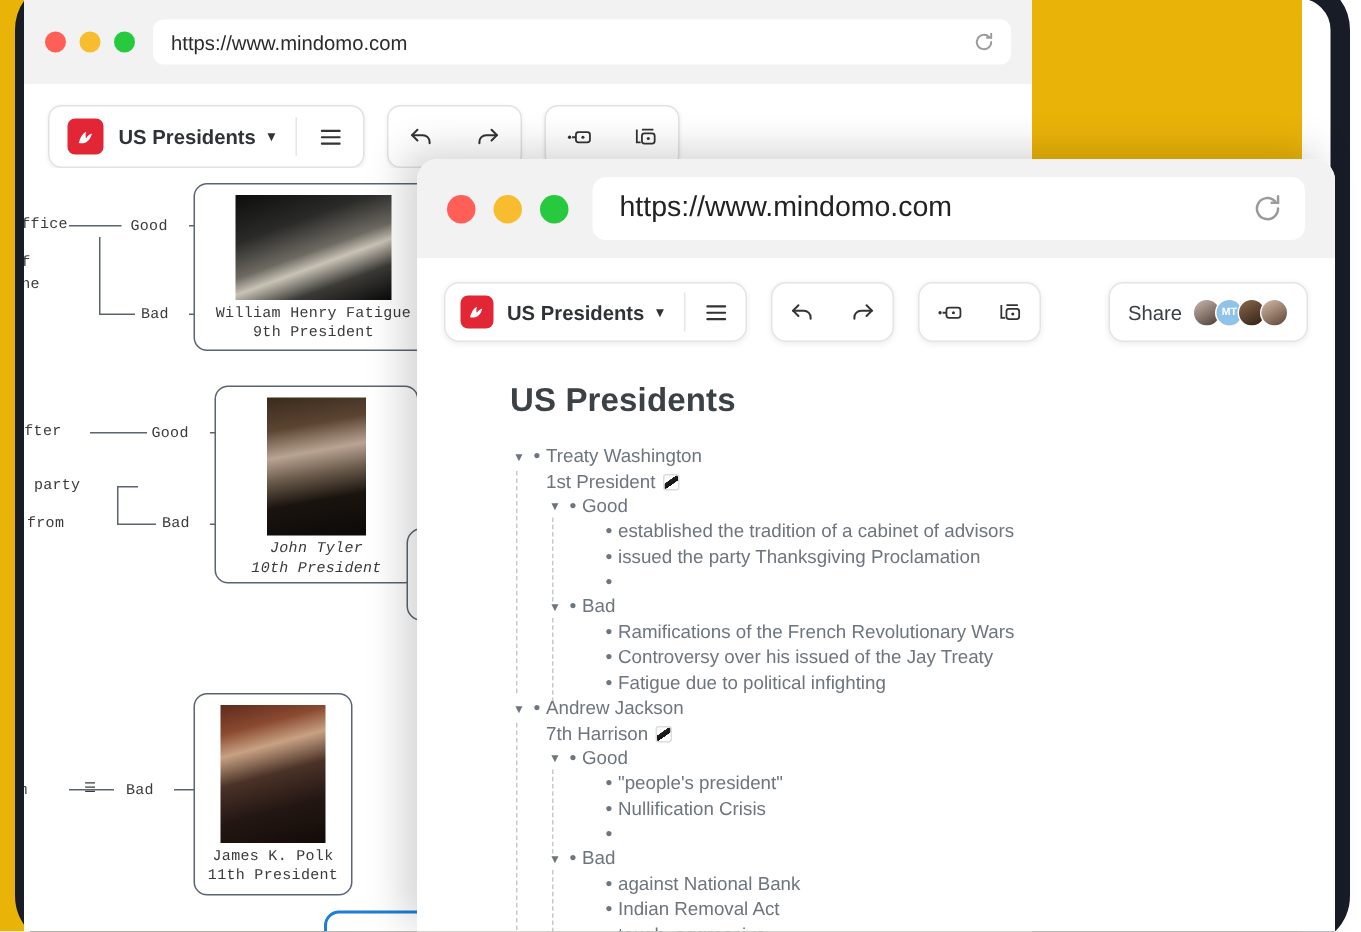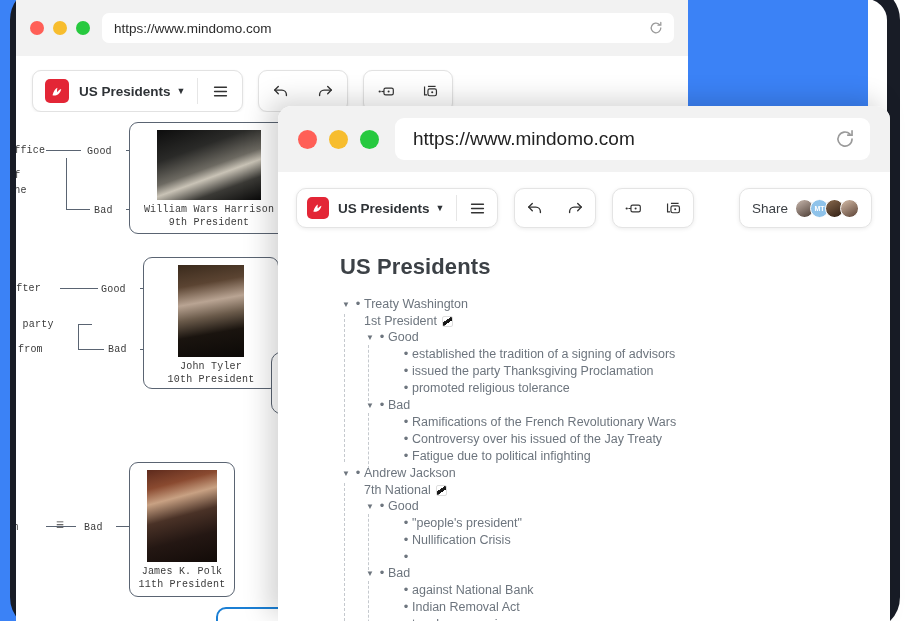--- a/index.html
+++ b/index.html
@@ -2,21 +2,21 @@
 <html><head>
 <meta charset="utf-8">
 <style>
   * { box-sizing: border-box; margin:0; padding:0; }
   html, body {
     width: 907px; height: 621px;
     background: #ffffff;
     font-family: "Liberation Sans", sans-serif;
     overflow: hidden;
   }
-  #stage { position: relative; width: 868px; height: 621px; background:#3b82f6; }
+  #stage { position: relative; width: 868px; height: 621px; background:#eab308; }
 
   
   .device-frame{
     position:absolute; left:10px; top:-14px; width:890px; height:645px;
     border:13px solid #181c26;
     border-radius:34px;
     background:transparent;
     z-index:1;
   }
 
@@ -246,24 +246,24 @@
       <div class="edge" style="left:62px; top:237px; width:26px; height:1.4px;"></div>
       <div class="edge" style="left:124px; top:237px; width:18px; height:1.4px;"></div>
       <div class="edge" style="left:141px; top:205px; width:30px; height:1.4px;"></div>
 
       <div class="edge" style="left:30px; top:414px; width:30px; height:1.4px;"></div>
       <div class="edge" style="left:100px; top:414px; width:40px; height:1.4px;"></div>
       <span class="lbl mapfont" style="left:40px; top:408px; font-size:9px;">☰</span>
 
       <div class="node" style="left:113px; top:10px; width:160px; height:112px;">
         <div class="portrait" style="width:104px; height:70px; background:linear-gradient(160deg,#0d0d0d 0%,#2a2a28 30%,#6d6a62 52%,#c9c3b6 62%,#3b3a36 78%,#0a0a0a 100%);"></div>
-        <div class="nodelabel mapfont"><span>William Wars Harrison</span><br><span>9th President</span></div>
-      </div>
-
-      <div class="node" style="left:127px; top:145px; width:136px; height:132px;">
+        <div class="nodelabel mapfont"><span>William Henry Fatigue</span><br><span>9th President</span></div>
+      </div>
+
+      <div class="node" style="left:127px; top:145px; width:136px; height:132px;font-style:italic;">
         <div class="portrait" style="width:66px; height:92px; background:linear-gradient(170deg,#3a2a1c 0%,#5b4432 22%,#b9a493 40%,#6a5a4a 55%,#1a140f 72%,#0c0907 100%);"></div>
         <div class="nodelabel mapfont"><span>John Tyler</span><br><span>10th President</span></div>
       </div>
 
       <div class="node" style="left:113px; top:350px; width:106px; height:135px;">
         <div class="portrait" style="width:70px; height:92px; background:linear-gradient(165deg,#5d2a1c 0%,#8a4a30 18%,#c8a183 32%,#4a3227 50%,#241713 72%,#120b08 100%);"></div>
         <div class="nodelabel mapfont"><span>James K. Polk</span><br><span>11th President</span></div>
       </div>
 
       <div class="node" style="left:255px; top:240px; width:60px; height:62px; border-radius:10px;"></div>
@@ -380,29 +380,28 @@
 
         <div style="position:relative;">
           <div class="guide" style="left:28px; top:16px; height:56px;"></div>
           <div class="row lvl2">
             <span class="tri">▼</span>
             <span class="bul">•</span>
             <span class="txt">Good</span>
           </div>
           <div class="row lvl3">
             <span class="bul">•</span>
-            <span class="txt">established the tradition of a signing of advisors</span>
+            <span class="txt">established the tradition of a cabinet of advisors</span>
           </div>
           <div class="row lvl3">
             <span class="bul">•</span>
             <span class="txt">issued the party Thanksgiving Proclamation</span>
           </div>
           <div class="row lvl3">
             <span class="bul">•</span>
-            <span class="txt">promoted religious tolerance</span>
           </div>
         </div>
 
         <div style="position:relative;">
           <div class="guide" style="left:28px; top:16px; height:56px;"></div>
           <div class="row lvl2">
             <span class="tri">▼</span>
             <span class="bul">•</span>
             <span class="txt">Bad</span>
           </div>
@@ -424,21 +423,21 @@
       <div style="position:relative;">
         <div class="guide" style="left:4px; top:18px; height:148px;"></div>
 
         <div class="row lvl1">
           <span class="tri">▼</span>
           <span class="bul">•</span>
           <span class="txt">Andrew Jackson</span>
         </div>
         <div class="row lvl1" style="padding-left:24px;">
           <span class="sub">
-            <span>7th National</span>
+            <span>7th Harrison</span>
             <span class="thumb"></span>
           </span>
         </div>
 
         <div style="position:relative;">
           <div class="guide" style="left:28px; top:16px; height:56px;"></div>
           <div class="row lvl2">
             <span class="tri">▼</span>
             <span class="bul">•</span>
             <span class="txt">Good</span>

